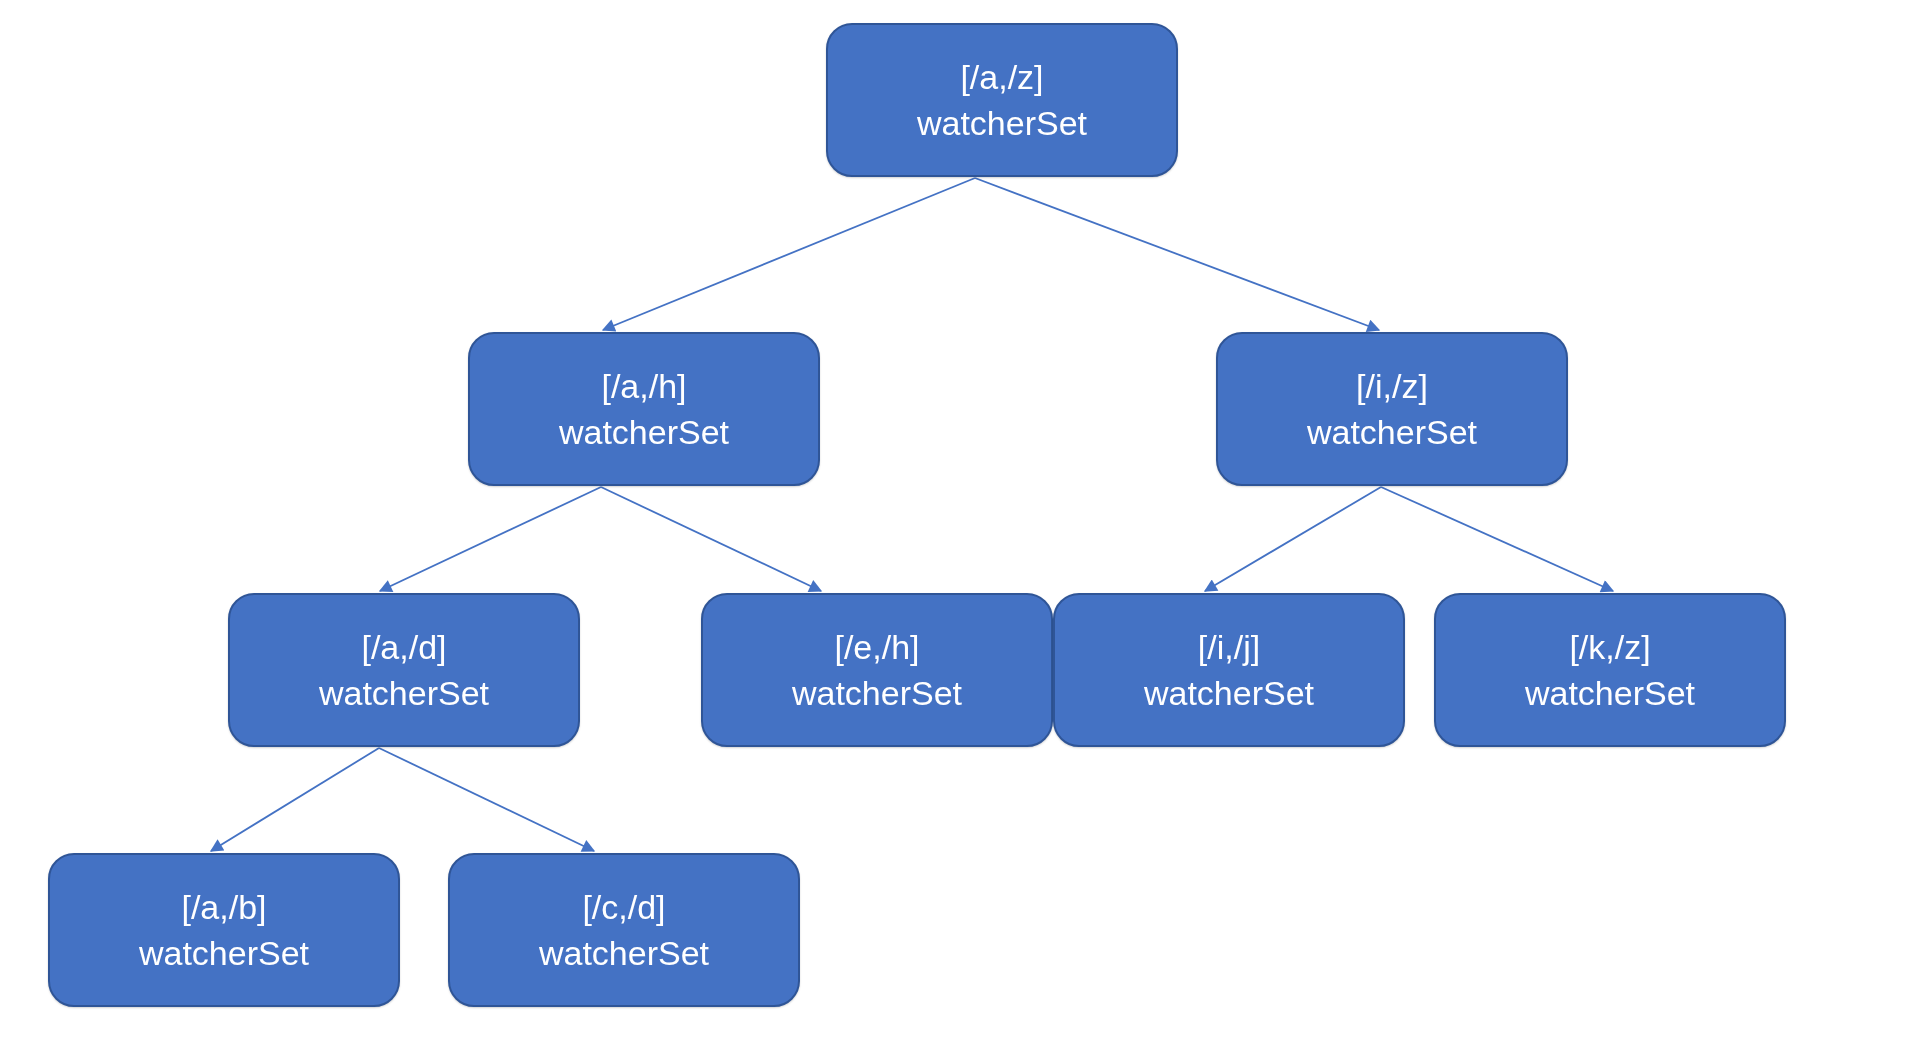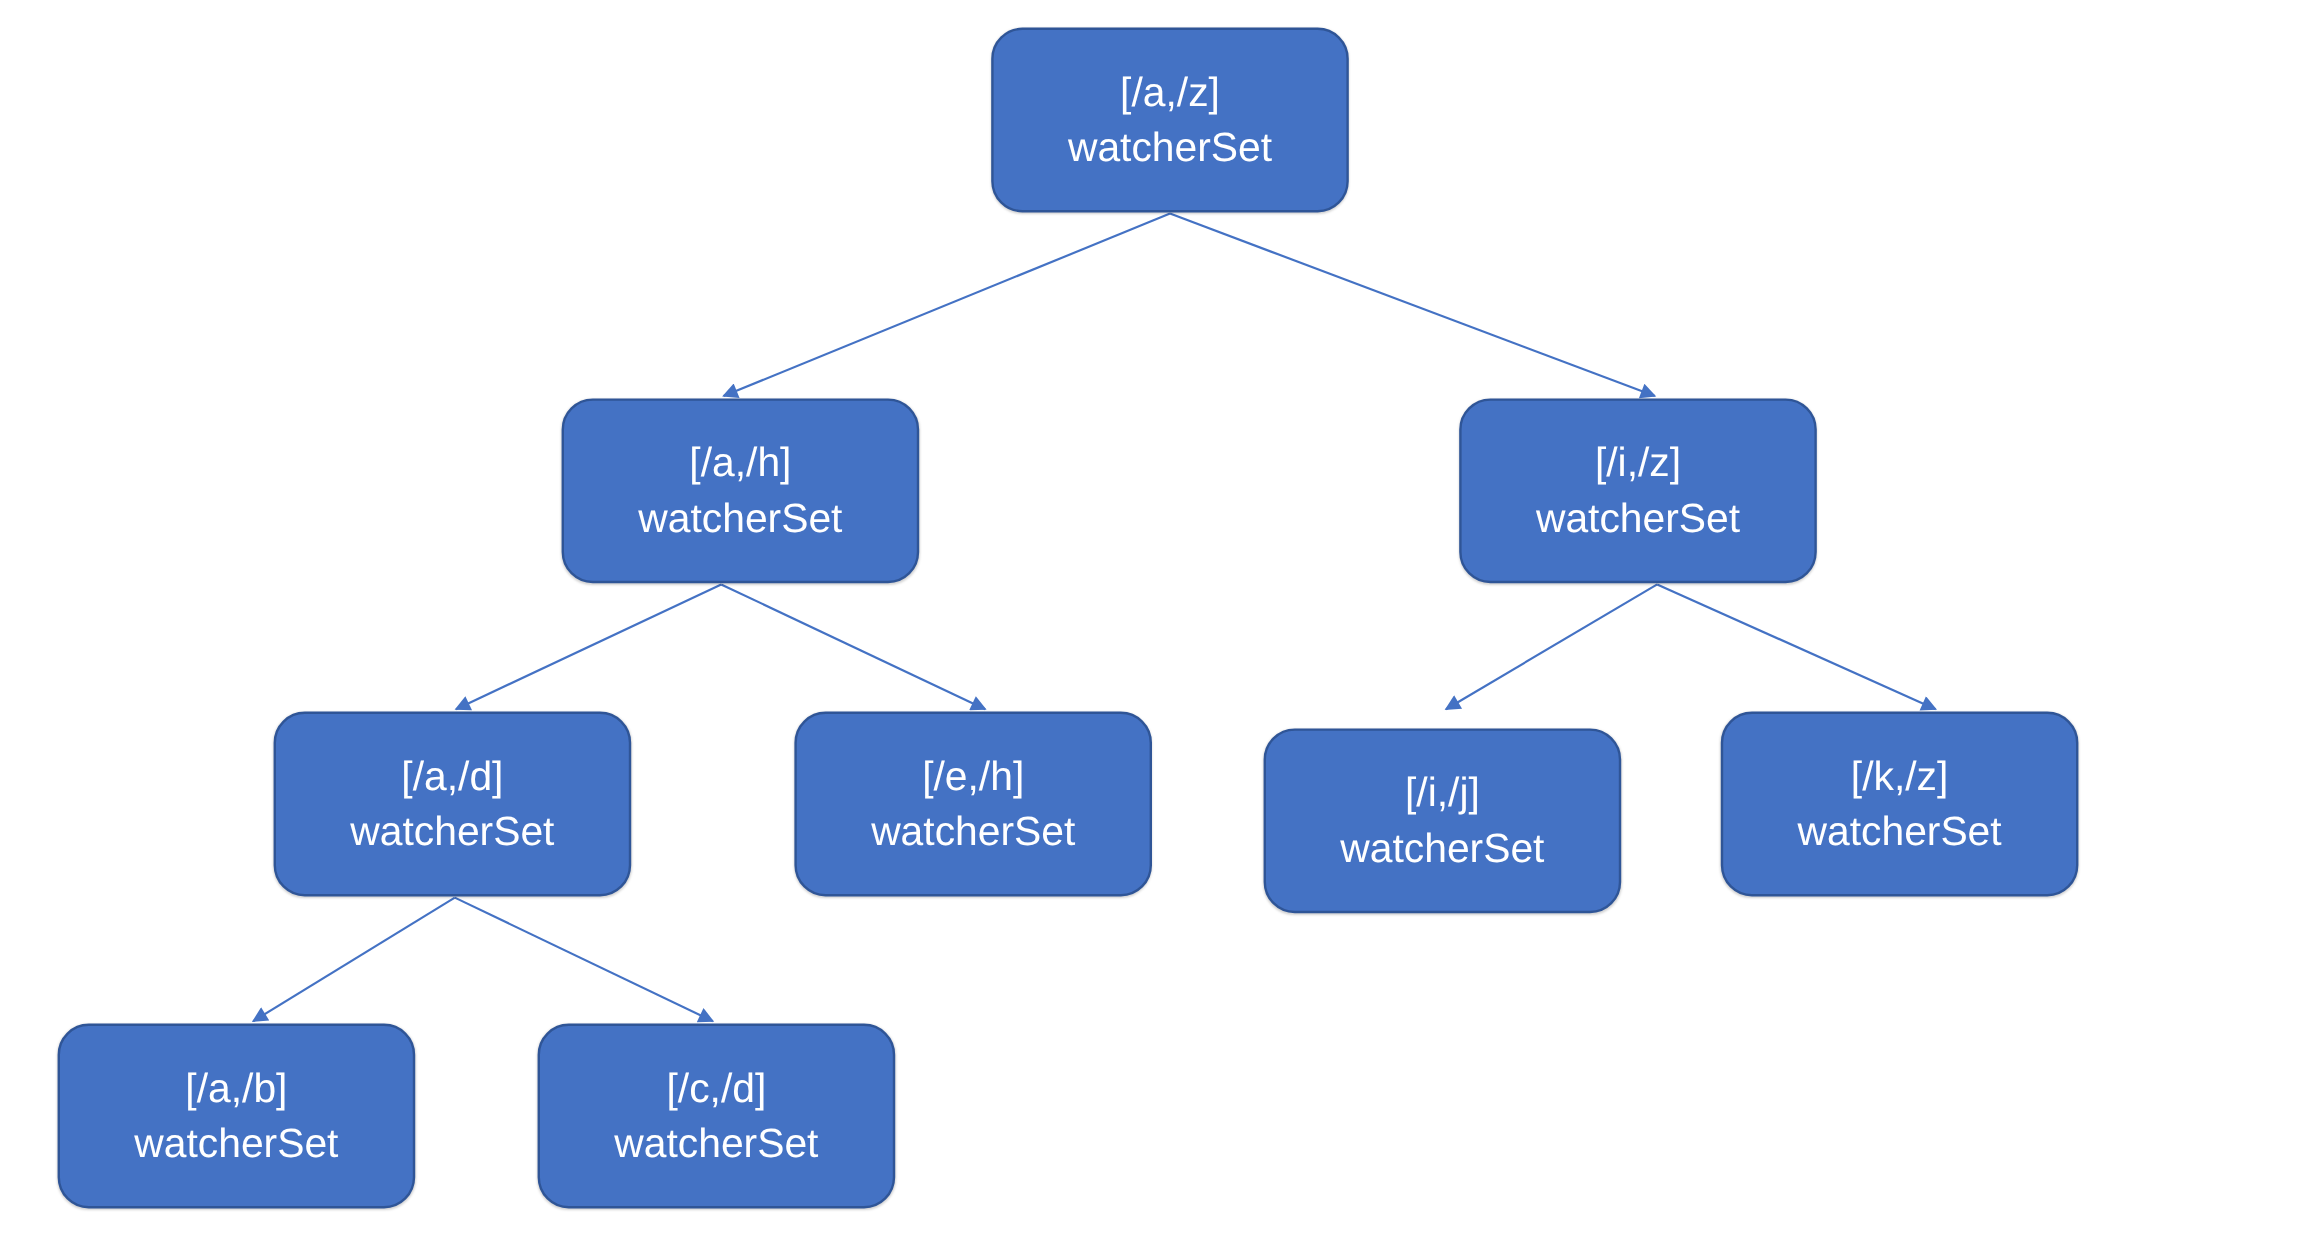--- a/index.html
+++ b/index.html
@@ -29,21 +29,21 @@
   .edges line {
     stroke: var(--edge);
     stroke-width: 1.8;
     fill: none;
   }
   .edges .arrowhead-shape {
     fill: var(--edge);
   }
   .node {
     position: absolute;
-    width: 298px; height: 154px;
+    width: 352px; height: 154px;
     background: var(--node-fill);
     border: 2.5px solid var(--node-border);
     border-radius: 26px;
     color: var(--text);
     display: flex;
     flex-direction: column;
     align-items: center;
     justify-content: center;
     text-align: center;
     font-size: 34px;
@@ -85,26 +85,26 @@
   <div class="node" style="left:1216px;top:332px">
     <div>[/i,/z]</div>
     <div>watcherSet</div>
   </div>
 
   <div class="node" style="left:228px;top:593px">
     <div>[/a,/d]</div>
     <div>watcherSet</div>
   </div>
 
-  <div class="node" style="left:662px;top:593px">
+  <div class="node" style="left:701px;top:593px">
     <div>[/e,/h]</div>
     <div>watcherSet</div>
   </div>
 
-  <div class="node" style="left:1053px;top:607px">
+  <div class="node" style="left:1053px;top:593px">
     <div>[/i,/j]</div>
     <div>watcherSet</div>
   </div>
 
   <div class="node" style="left:1434px;top:593px">
     <div>[/k,/z]</div>
     <div>watcherSet</div>
   </div>
 
   <div class="node" style="left:48px;top:853px">

